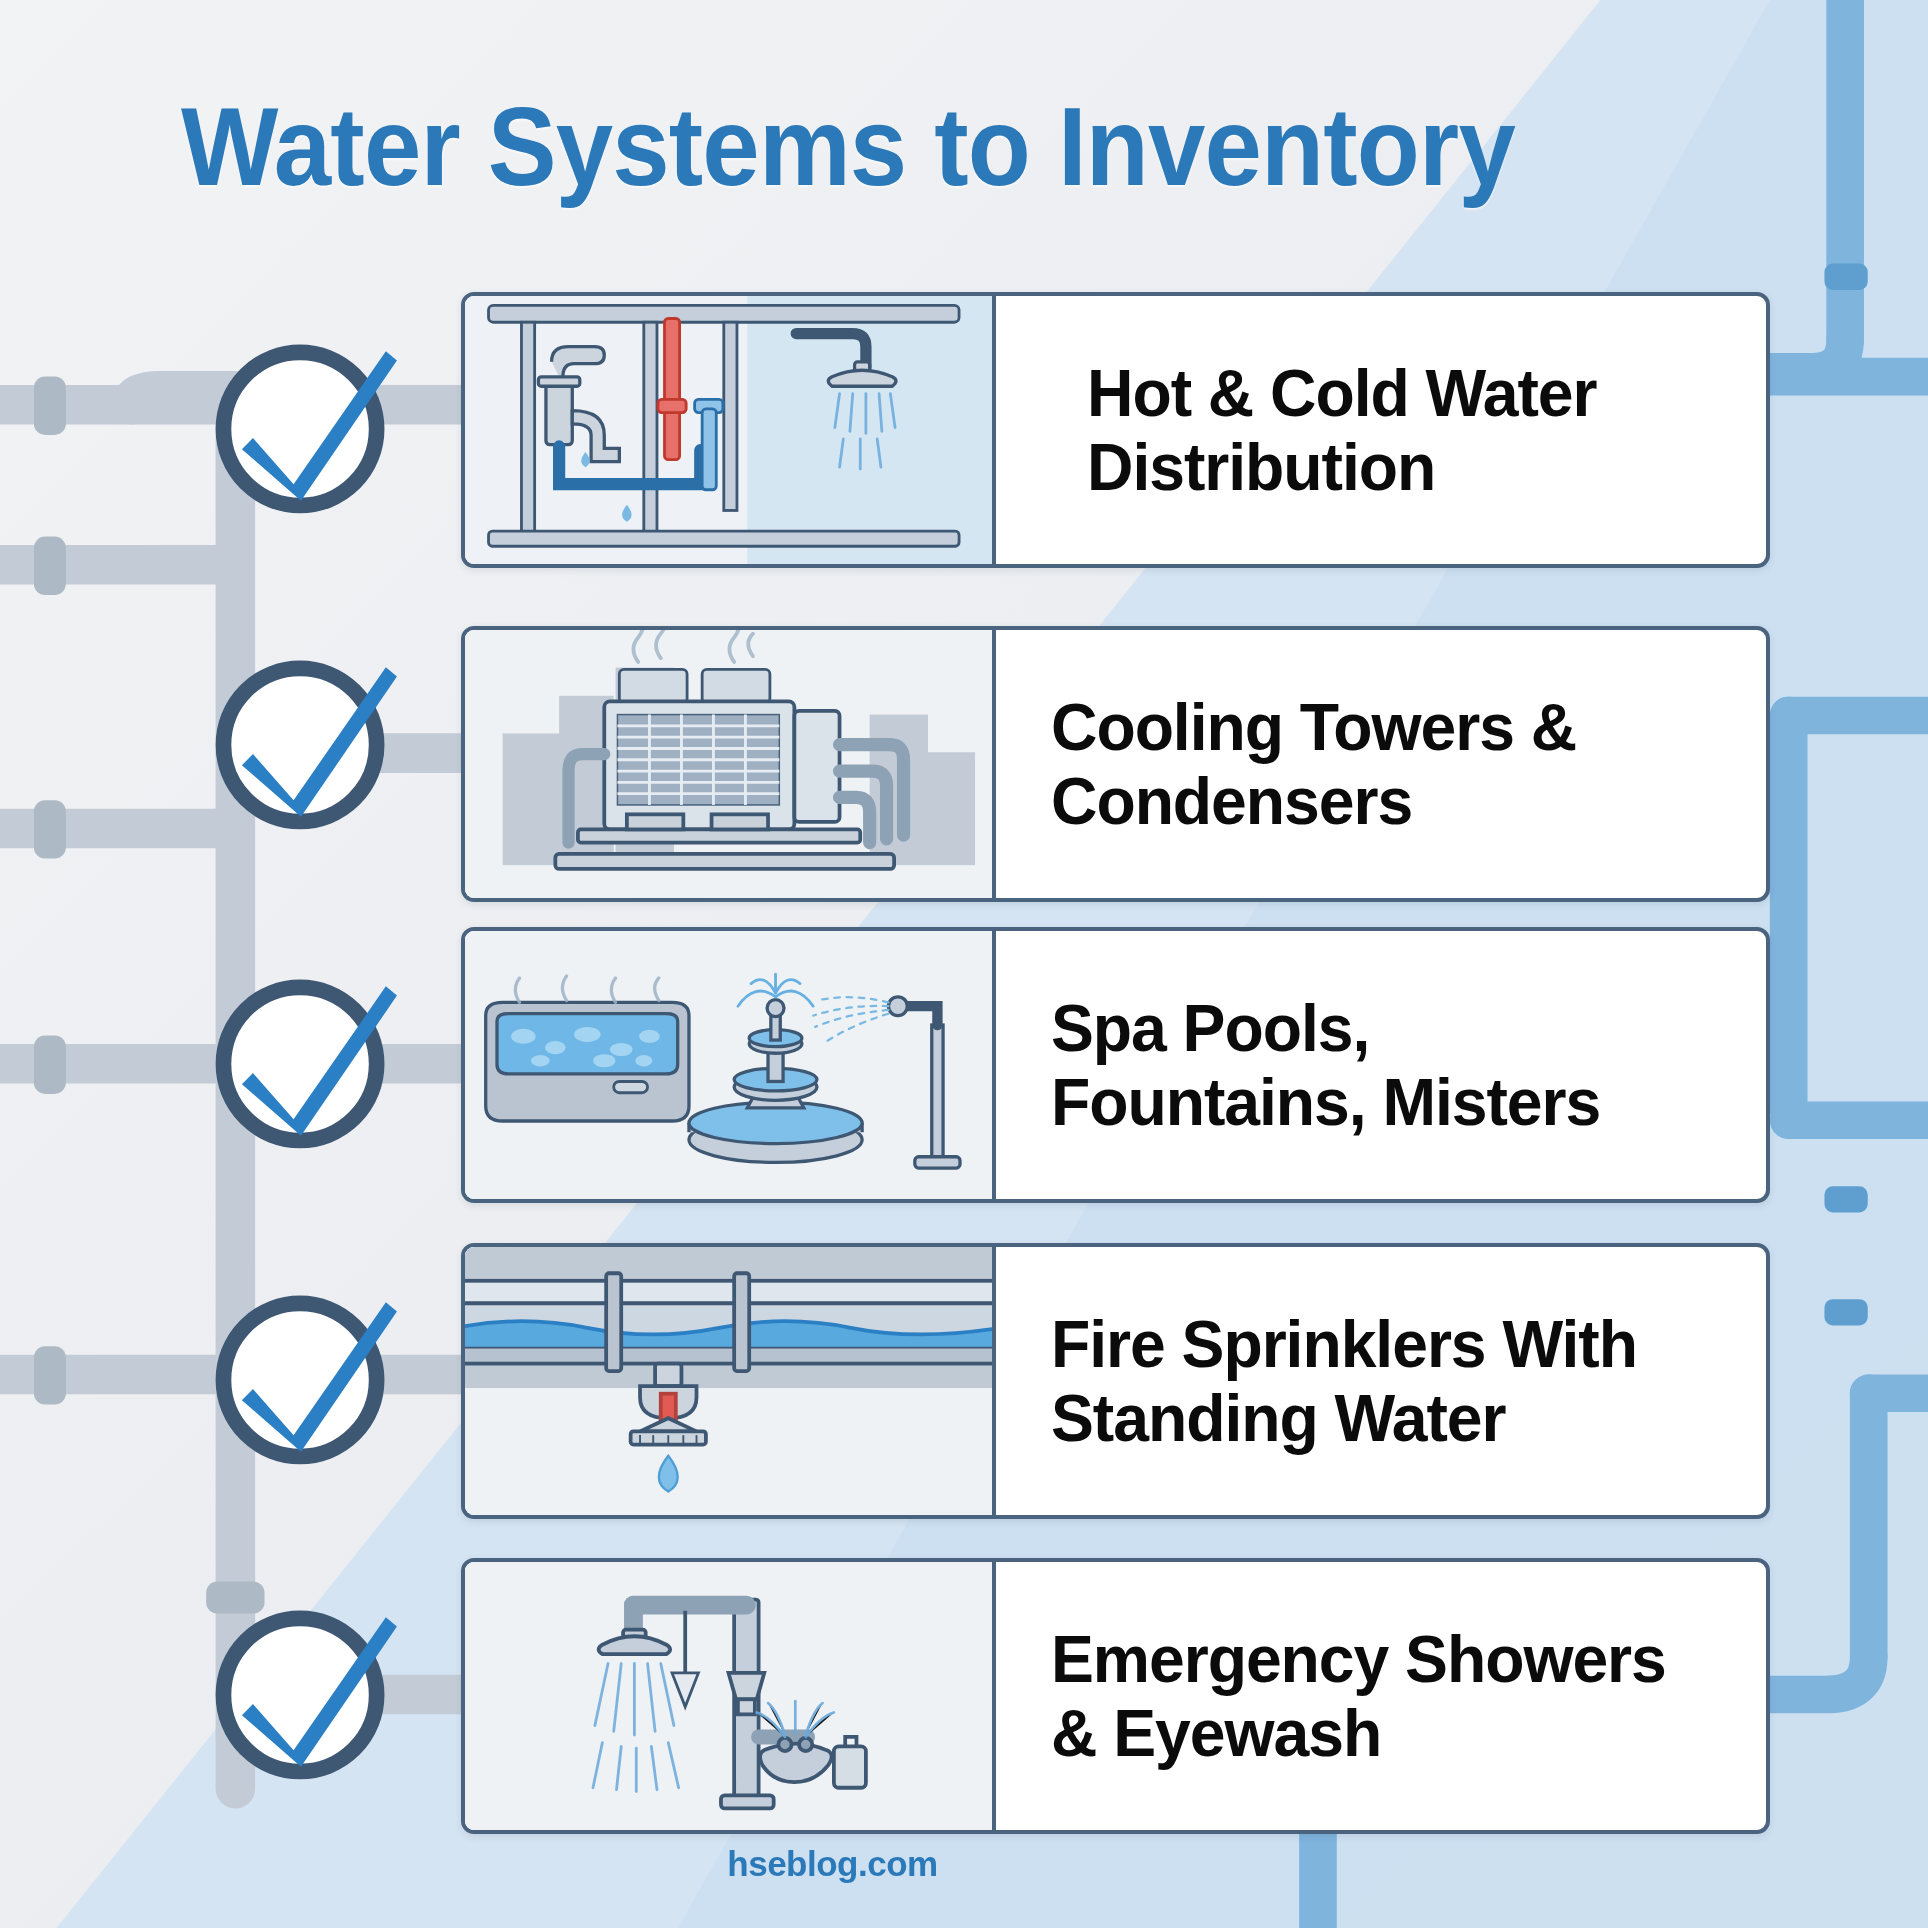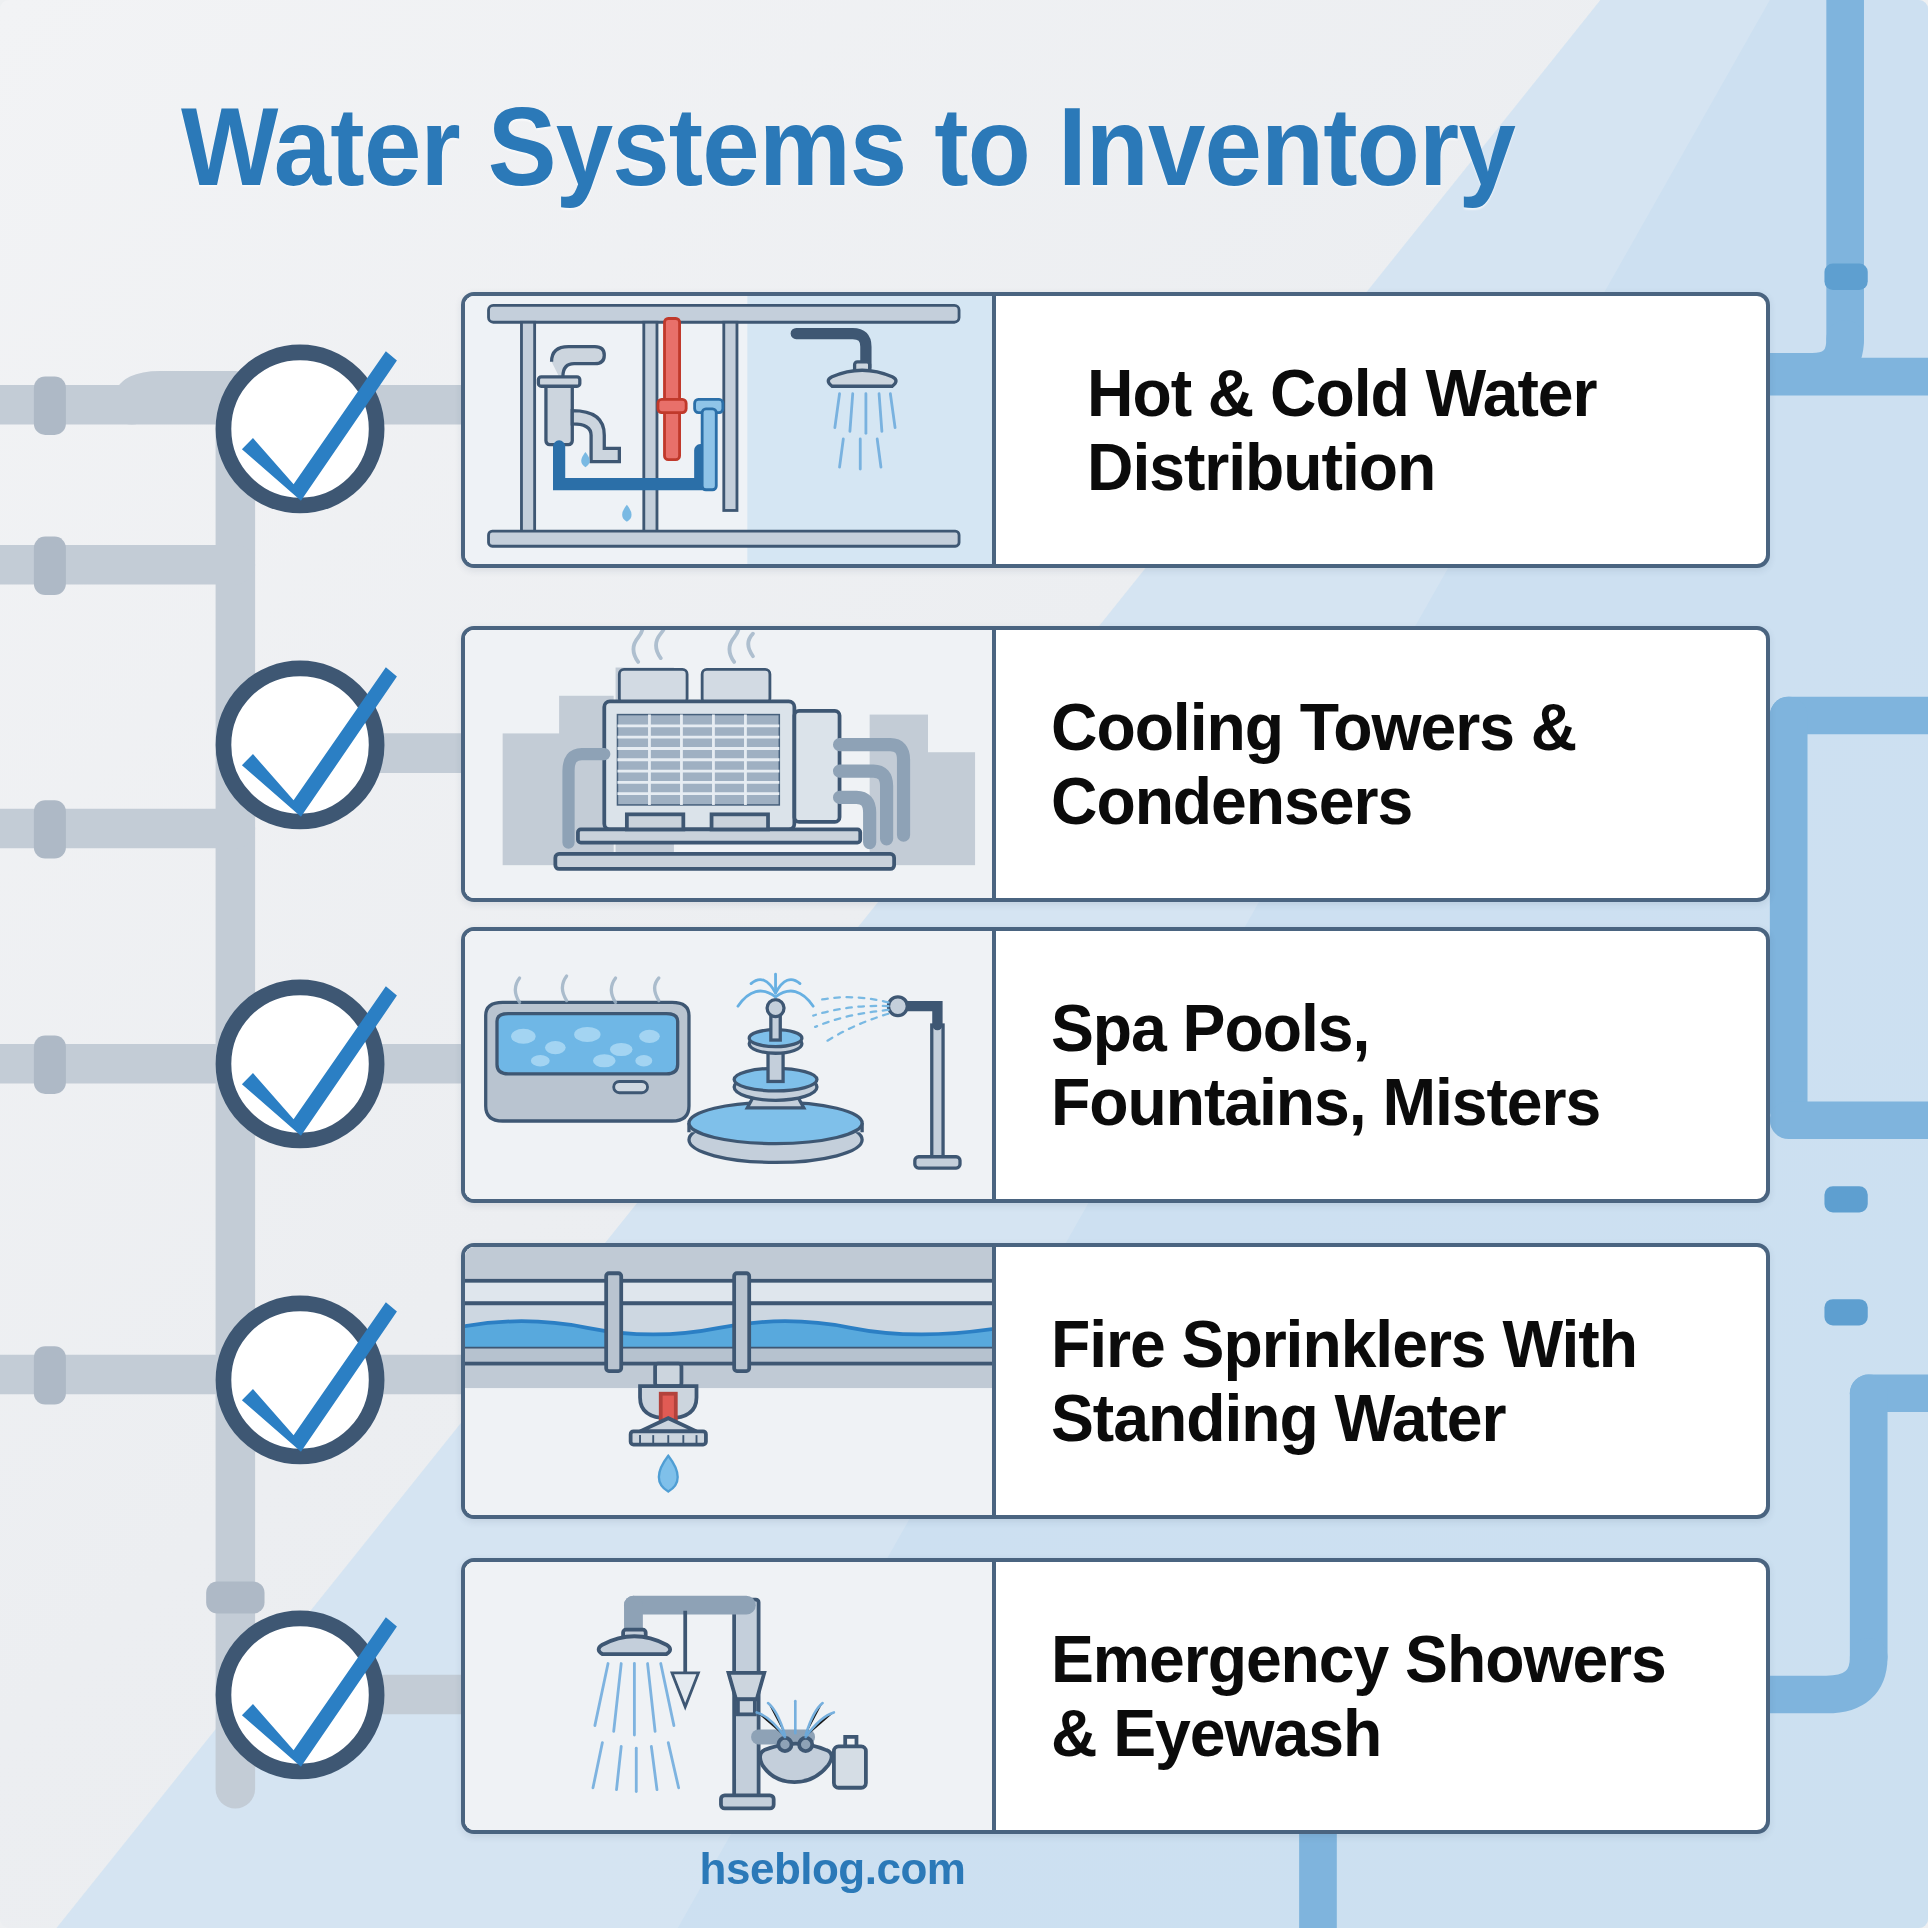--- a/index.html
+++ b/index.html
@@ -2,21 +2,21 @@
 <html style="font-size:15px"><head>
 <meta charset="utf-8">
 <style>
   html,body{margin:0;padding:0;}
   body{
     width:1928px;height:1928px;overflow:hidden;
     font-family:"Liberation Sans","DejaVu Sans",sans-serif;
     background:#eef0f2;
     position:relative;
   }
-  #stage{position:absolute;inset:0;width:1928px;height:1928px;overflow:hidden;border-radius:9px;}
+  #stage{position:absolute;inset:0;width:1928px;height:1928px;overflow:hidden;}
 
   
   .bg-base{position:absolute;inset:0;background:linear-gradient(135deg,#f2f3f5 0%,#eceef1 45%,#e9ecef 100%);}
   .bg-diag{position:absolute;inset:0;}
 
   
   .pipes{position:absolute;inset:0;}
 
   
   .title{
@@ -55,21 +55,21 @@
   }
   .card-label{
     font-size:67px;line-height:1.10;font-weight:bold;color:#0b0b0b;
     letter-spacing:-1.1px;
     transform:scaleX(.96);transform-origin:left center;
   }
 
   
   .footer{
     position:absolute;left:0;top:1844px;width:1665px;text-align:center;
-    font-size:44px;font-weight:bold;color:#2b79b8;letter-spacing:-0.5px;
+    font-size:35px;font-weight:bold;color:#2b79b8;letter-spacing:-0.5px;
   }
 </style>
 </head>
 <body>
 
 <div id="stage">
 
   <div class="bg-base"></div>
   <svg class="bg-diag" viewBox="0 0 2048 2048" preserveAspectRatio="none">
     <polygon points="1700,0 2048,0 2048,2048 60,2048" fill="#cfe2f1" opacity="0.82"></polygon>

